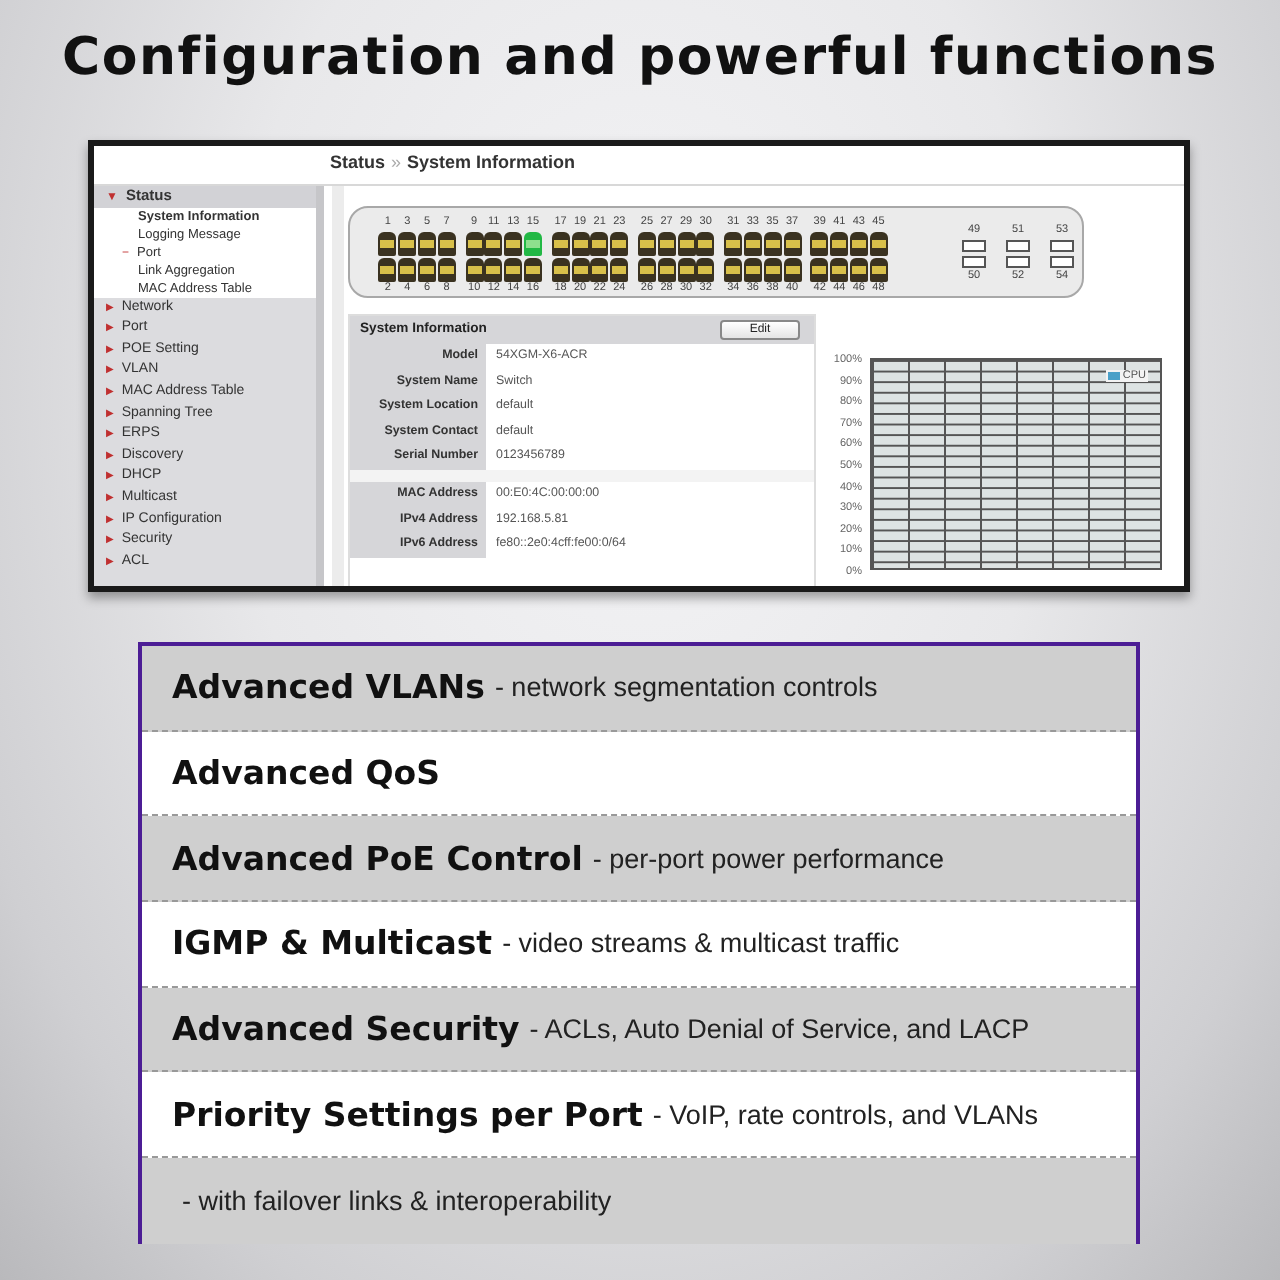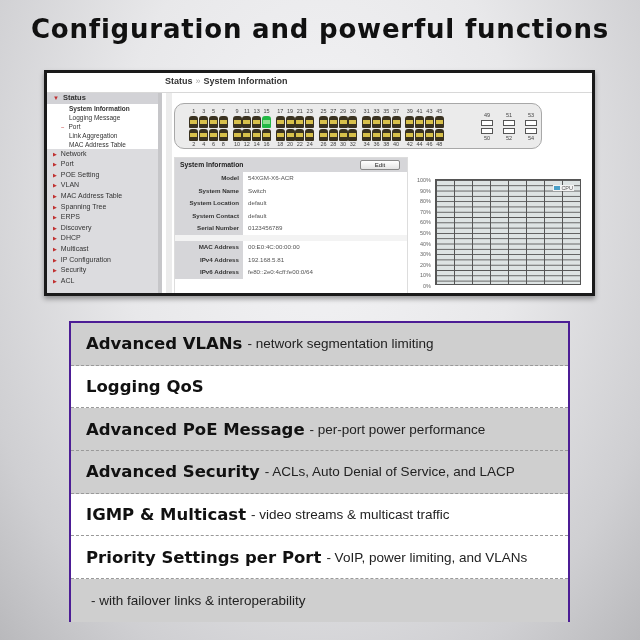--- a/index.html
+++ b/index.html
@@ -373,37 +373,37 @@
           <span>CPU</span>
         </div>
       </div>
     </div>
   </div>
 </div>
 
 <div class="features" id="features">
     <div class="frow shade">
       <span class="ftitle">Advanced VLANs</span>
-      <span class="fdesc">- network segmentation limiting</span>
+      <span class="fdesc">- network segmentation controls</span>
     </div>
     <div class="frow">
-      <span class="ftitle">Logging QoS</span>
+      <span class="ftitle">Advanced QoS</span>
     </div>
     <div class="frow shade">
-      <span class="ftitle">Advanced PoE Message</span>
+      <span class="ftitle">Advanced PoE Control</span>
       <span class="fdesc">- per-port power performance</span>
+    </div>
+    <div class="frow">
+      <span class="ftitle">IGMP &amp; Multicast</span>
+      <span class="fdesc">- video streams &amp; multicast traffic</span>
     </div>
     <div class="frow shade">
       <span class="ftitle">Advanced Security</span>
       <span class="fdesc">- ACLs, Auto Denial of Service, and LACP</span>
     </div>
     <div class="frow">
-      <span class="ftitle">IGMP &amp; Multicast</span>
-      <span class="fdesc">- video streams &amp; multicast traffic</span>
-    </div>
-    <div class="frow">
       <span class="ftitle">Priority Settings per Port</span>
-      <span class="fdesc">- VoIP, power limiting, and VLANs</span>
+      <span class="fdesc">- VoIP, rate controls, and VLANs</span>
     </div>
     <div class="frow shade">
       <span class="fdesc">- with failover links &amp; interoperability</span>
     </div>
   </div>
 
 </body></html>

